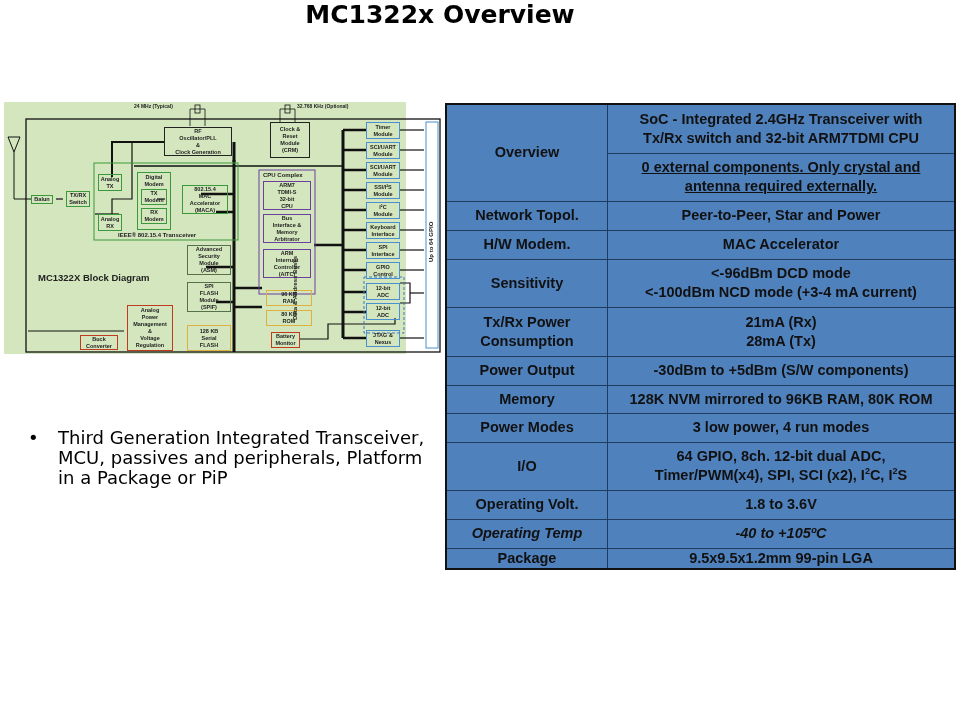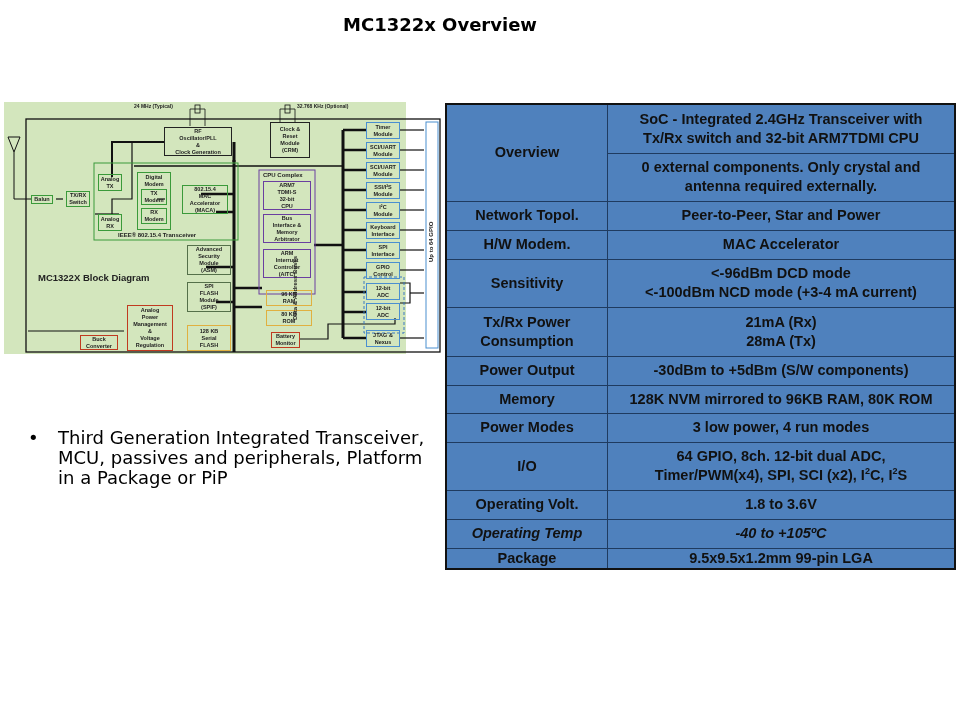--- a/index.html
+++ b/index.html
@@ -1,17 +1,17 @@
 <!DOCTYPE html>
 <html><head>
 <meta charset="utf-8">
 <style>
   html, body { margin:0; padding:0; }
   body { width:960px; height:720px; background:#ffffff; position:relative; overflow:hidden; font-family:"DejaVu Sans", sans-serif; }
-  .title { position:absolute; left:0; top:14px; width:880px; text-align:center; font-family:"DejaVu Sans", sans-serif; font-weight:bold; font-size:18px; color:#000; }
+  .title { position:absolute; left:0; top:0; width:880px; text-align:center; font-family:"DejaVu Sans", sans-serif; font-weight:bold; font-size:25px; color:#000; }
 
   
   .diagram { position:absolute; left:4px; top:102px; width:402px; height:252px; background:#d3e6bd; }
   .diagram svg { position:absolute; left:0; top:0; }
   .blk { position:absolute; font-family:"Liberation Sans", sans-serif; font-weight:bold; font-size:5.5px; line-height:7px; text-align:center; color:#222; display:flex; align-items:center; justify-content:center; box-sizing:border-box; }
   .g { border:1px solid #3a9a3a; }
   .gy { border:1px solid #55704a; }
   .b { border:1px solid #4a8fd0; }
   .k { border:1px solid #222; }
   .p { border:1px solid #6a3fa0; }
@@ -340,21 +340,21 @@
   <span class="bullet-text">Third Generation Integrated Transceiver, MCU, passives and peripherals, Platform in a Package or PiP</span>
 </div>
 
 <table class="spec-table">
   <tbody>
       <tr style="height:49px;">
     <td class="k" rowspan="2">Overview</td>
     <td style="padding:0 20px;">SoC - Integrated 2.4GHz Transceiver with Tx/Rx switch and 32-bit ARM7TDMI CPU</td>
   </tr>
   <tr style="height:48px;">
-    <td style="padding:0 28px;">0 external components. Only crystal and antenna required externally.</td>
+    <td style="padding:0 28px;text-decoration:underline;">0 external components. Only crystal and antenna required externally.</td>
   </tr>
   <tr style="height:29px;">
     <td class="k">Network Topol.</td>
     <td>Peer-to-Peer, Star and Power</td>
   </tr>
   <tr style="height:29px;">
     <td class="k">H/W Modem.</td>
     <td>MAC Accelerator</td>
   </tr>
   <tr style="height:48px;">

